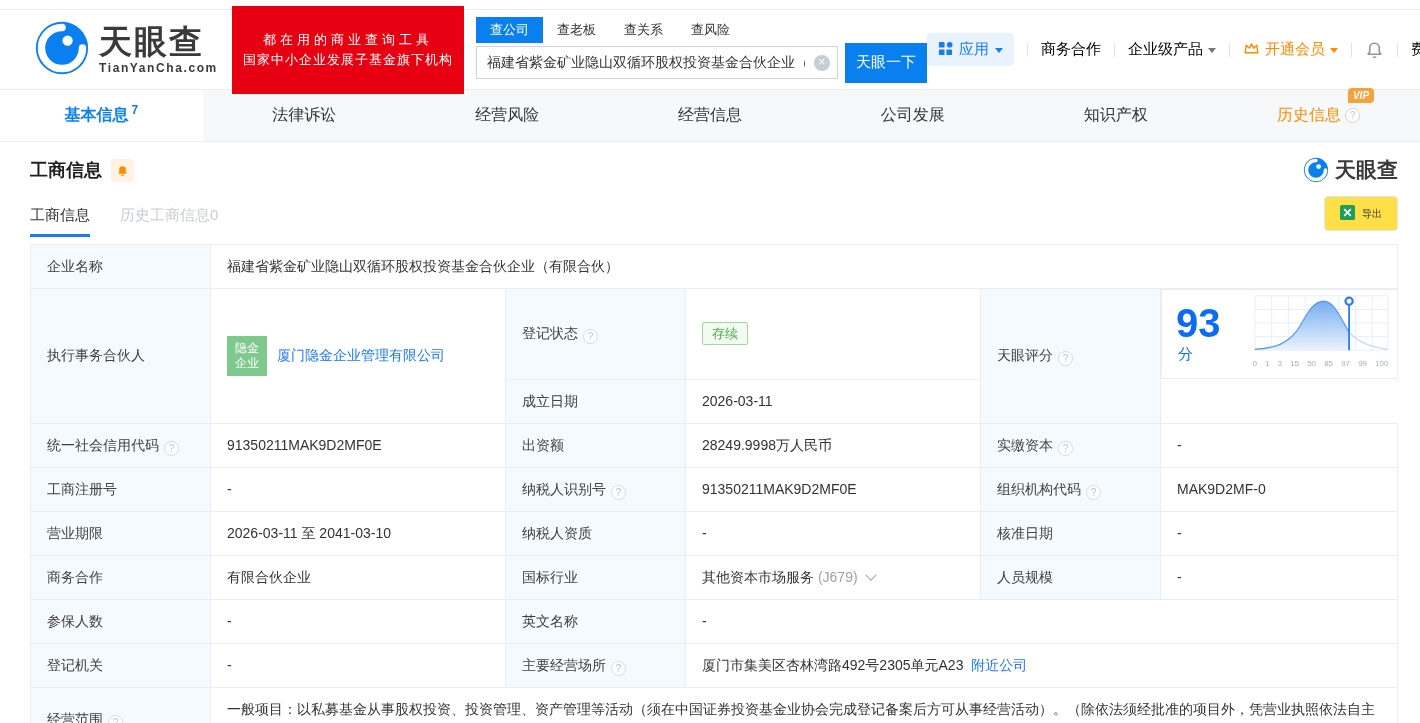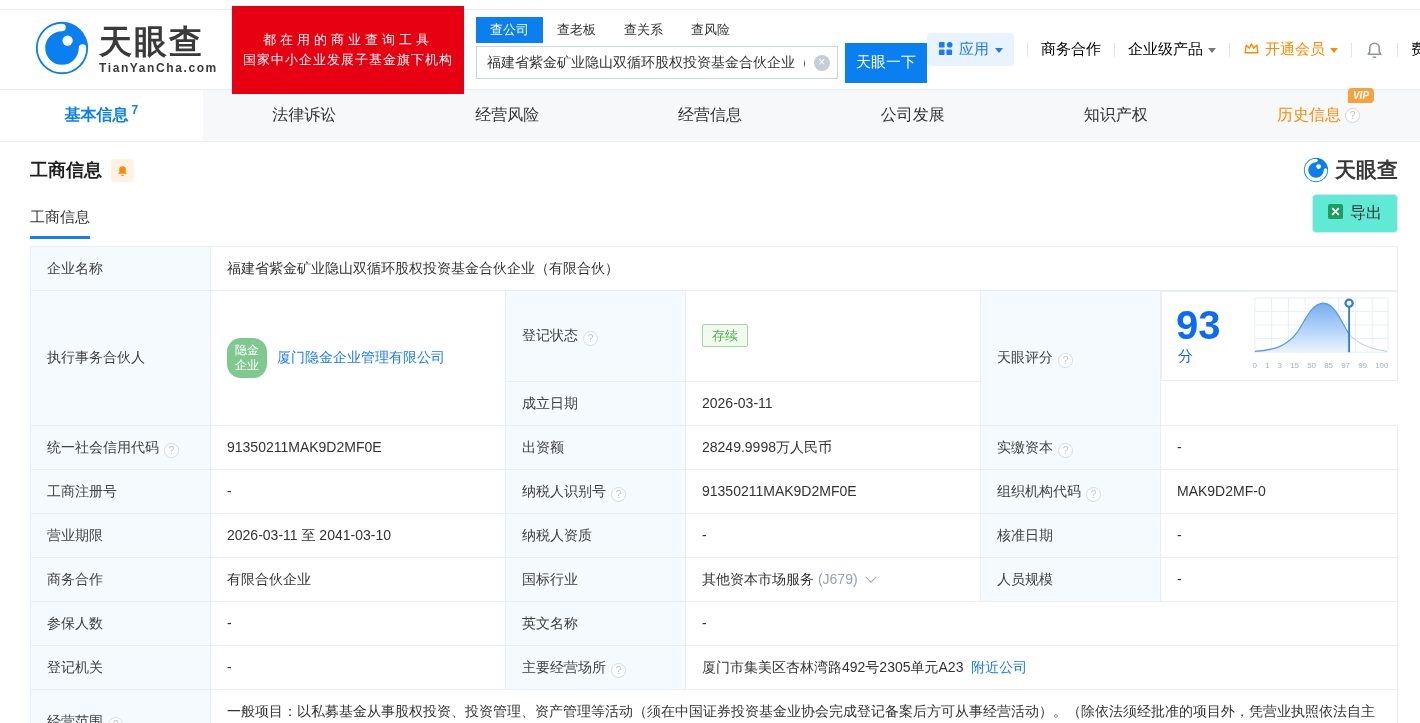--- a/index.html
+++ b/index.html
@@ -54,30 +54,30 @@
   .section-title { font-size: 18px; font-weight: bold; color: #1f1f1f; }
   .bell-chip { width: 23px; height: 23px; background: #fdf2e4; border-radius: 4px; margin-left: 9px; display: flex; align-items: center; justify-content: center; cursor: pointer; }
   .watermark { margin-left: auto; display: flex; align-items: center; gap: 6px; font-size: 21px; font-weight: bold; color: #3a3a3a; }
 
   .subtab-row { display: flex; align-items: flex-end; margin-top: 10px; }
   .subtabs { display: flex; gap: 30px; }
   .subtab { font-size: 15px; padding: 12px 0; position: relative; cursor: pointer; }
   .subtab.active { color: #333; }
   .subtab.active::after { content: ""; position: absolute; left: 0; right: 0; bottom: 0; height: 3px; background: #1a7af8; }
   .subtab.muted { color: #c8ccd4; }
-  .export-btn { margin-left: auto; display: flex; align-items: center; gap: 7px; border: 1px solid #e2e6ec; border-radius: 4px; background: #5eead4; padding: 8px 15px; font-size: 16px; color: #333; cursor: pointer; margin-bottom: 6px; font-family: inherit; }
+  .export-btn { margin-left: auto; display: flex; align-items: center; gap: 7px; border: 1px solid #e2e6ec; border-radius: 4px; background: #fde047; padding: 8px 15px; font-size: 10px; color: #333; cursor: pointer; margin-bottom: 6px; font-family: inherit; }
 
   
   table.info { width: 100%; border-collapse: collapse; table-layout: fixed; margin-top: 7px; font-size: 14px; }
   .info td { border: 1px solid #e9eef4; padding: 11px 16px; vertical-align: middle; line-height: 21px; word-break: break-all; }
   .info td.lbl { background: #f4fafe; color: #404040; }
   .h44 { height: 44px; }
   .help { display: inline-block; width: 15px; height: 15px; border-radius: 50%; border: 1px solid #cfdded; color: #b4c7da; font-size: 10px; line-height: 13px; text-align: center; margin-left: 5px; vertical-align: -2px; background: #fff; cursor: pointer; }
   .badge-green { display: inline-block; border: 1px solid #a0d89d; background: #f3fbf0; color: #4caf50; padding: 1px 9px; font-size: 13px; border-radius: 2px; line-height: 19px; }
-  .avatar { width: 40px; height: 40px; background: #7fc98f; border-radius: 14px; color: #fff; font-size: 12px; line-height: 15px; display: inline-flex; flex-direction: column; align-items: center; justify-content: center; margin-right: 10px; vertical-align: middle; cursor: pointer; }
+  .avatar { width: 40px; height: 40px; background: #7fc98f; border-radius: 0; color: #fff; font-size: 12px; line-height: 15px; display: inline-flex; flex-direction: column; align-items: center; justify-content: center; margin-right: 10px; vertical-align: middle; cursor: pointer; }
   .link { color: #1a7af8; cursor: pointer; text-decoration: none; }
   .gray { color: #9aa2ad; }
   .chev { display: inline-block; width: 8px; height: 8px; border-right: 1.5px solid #a0a8b3; border-bottom: 1.5px solid #a0a8b3; transform: rotate(45deg) translate(-2px,-2px); margin-left: 6px; cursor: pointer; }
   .partner-cell { white-space: nowrap; }
 
   .score-cell { display: flex; align-items: center; gap: 16px; padding: 4px 8px 4px 14px !important; }
   .score-num { font-size: 40px; font-weight: bold; color: #0a6cf5; line-height: 1; }
   .score-unit { font-size: 15px; color: #0a6cf5; margin-left: 2px; }
   .score-chart { display: flex; flex-direction: column; }
   .tick-row { display: flex; justify-content: space-between; width: 136px; font-size: 8px; color: #9fb1c5; margin-top: 1px; }
@@ -215,20 +215,21 @@
         <path d="M30 8 A22 22 0 1 0 52 30" fill="none" stroke="#fff" stroke-width="8" stroke-linecap="round"></path>
         <circle cx="36" cy="22" r="5.5" fill="#fff"></circle>
       </svg>
       <span>天眼查</span>
     </span>
   </div>
 
   <div class="subtab-row">
     <div class="subtabs">
       <span class="subtab active">工商信息</span>
+      <span class="subtab muted">历史工商信息0</span>
     </div>
     <button class="export-btn">
       <span>
         <svg width="15" height="15" viewBox="0 0 16 16">
           <rect width="16" height="16" rx="2" fill="#1f9d5b"></rect>
           <path d="M4.5 4.5 L11.5 11.5 M11.5 4.5 L4.5 11.5" stroke="#fff" stroke-width="1.8"></path>
         </svg>
       </span>
       <span>导出</span>
     </button>

